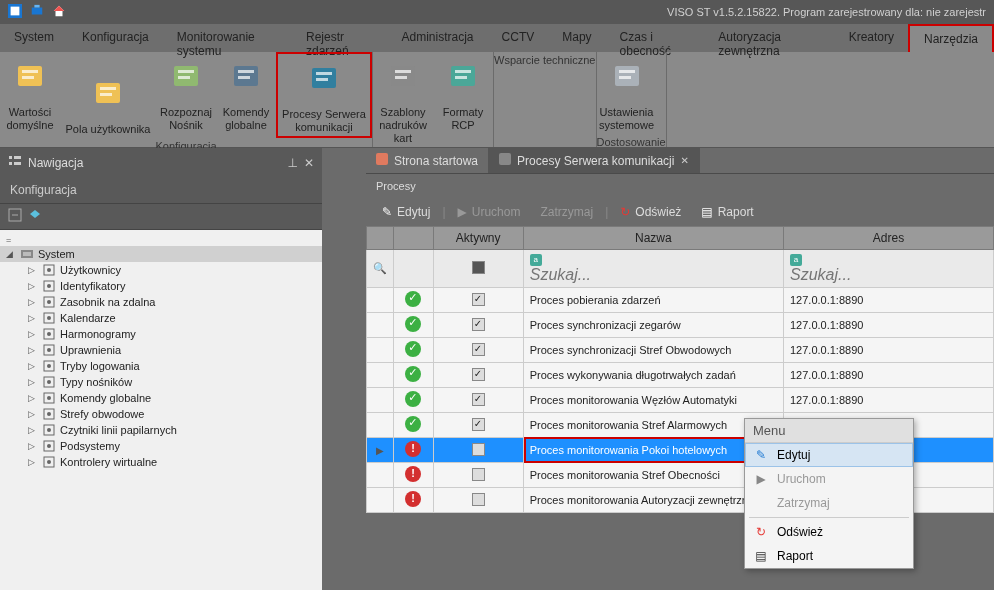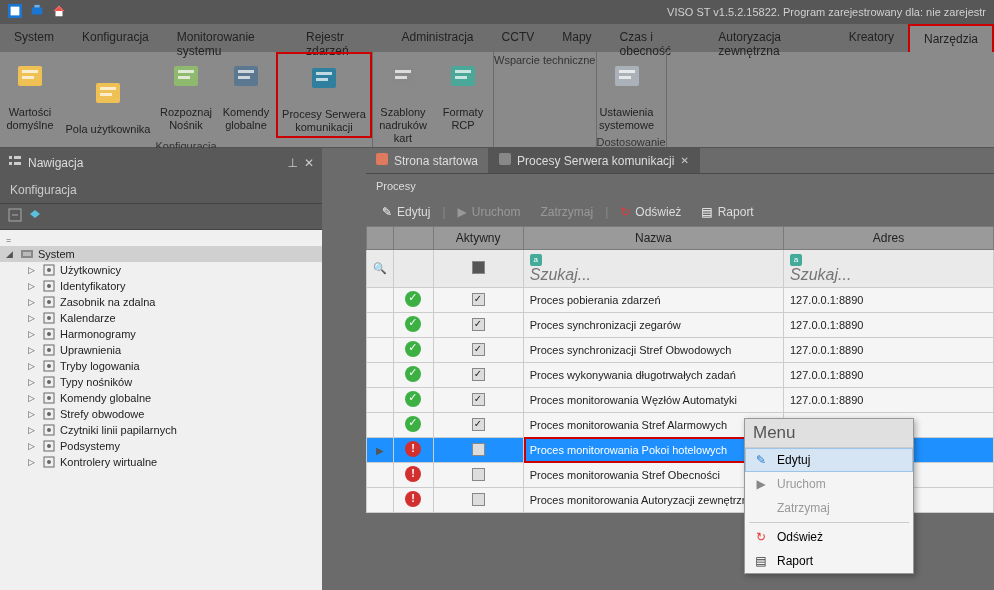--- a/index.html
+++ b/index.html
@@ -66,21 +66,21 @@
   .status-ok::after { content:"✓"; color:#fff; font-size:11px; position:absolute; left:3px; top:0; }
   .status-err { display:inline-block; width:16px; height:16px; border-radius:50%; background:#d32f2f; position:relative; }
   .status-err::after { content:"!"; color:#fff; font-size:11px; font-weight:bold; position:absolute; left:6px; top:1px; }
   .chk { display:inline-block; width:13px; height:13px; border:1px solid #888; background:#ddd; position:relative; }
   .chk.on::after { content:"✓"; position:absolute; font-size:10px; left:1px; top:-1px; }
   .row-highlight { position:relative; }
   .row-highlight::before { content:""; position:absolute; left:0; right:0; top:-1px; bottom:-1px; border:2px solid #c00; pointer-events:none; }
   .row-indicator { color:#555; font-size:10px; }
 
   .context-menu { position: absolute; left: 744px; top: 418px; width: 170px; background: #f4f4f4; border: 1px solid #999; box-shadow: 2px 2px 6px rgba(0,0,0,0.3); z-index: 100; }
-  .context-title { background: #e0e0e0; padding: 4px 8px; font-size: 17px; color: #555; border-bottom: 1px solid #ccc; }
+  .context-title { background: #e0e0e0; padding: 4px 8px; font-size: 13px; color: #555; border-bottom: 1px solid #ccc; }
   .context-item { display:flex; align-items:center; gap:8px; padding: 5px 8px; font-size: 11px; cursor:pointer; }
   .context-item.hover { background: #d6e5f3; border:1px solid #9cc3e8; padding:4px 7px; }
   .context-item.disabled { color:#999; }
   .context-item .ci-icon { width:16px; text-align:center; }
   .context-sep { height:1px; background:#ccc; margin:2px 4px; }
 
   .filter-icon { display:inline-block; width:12px; height:12px; background:#4a9; border-radius:2px; vertical-align:middle; margin-right:4px; font-size:8px; color:#fff; text-align:center; line-height:12px; }
 </style>
 </head>
 <body>

